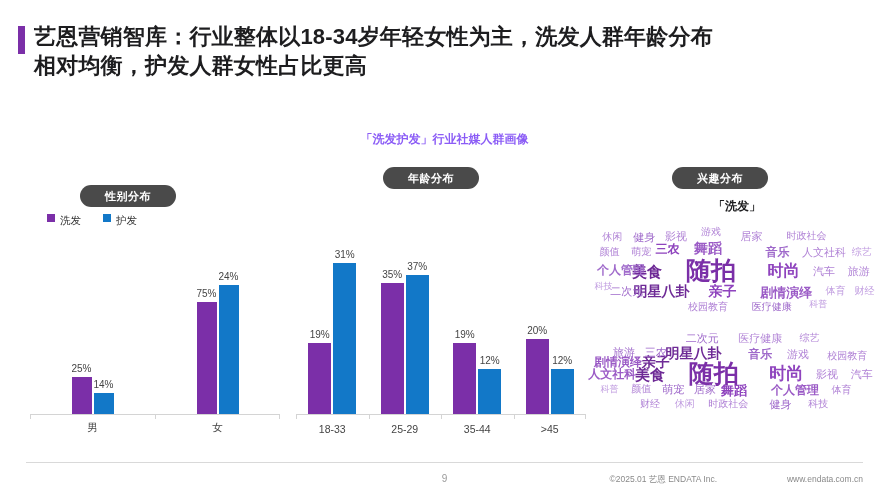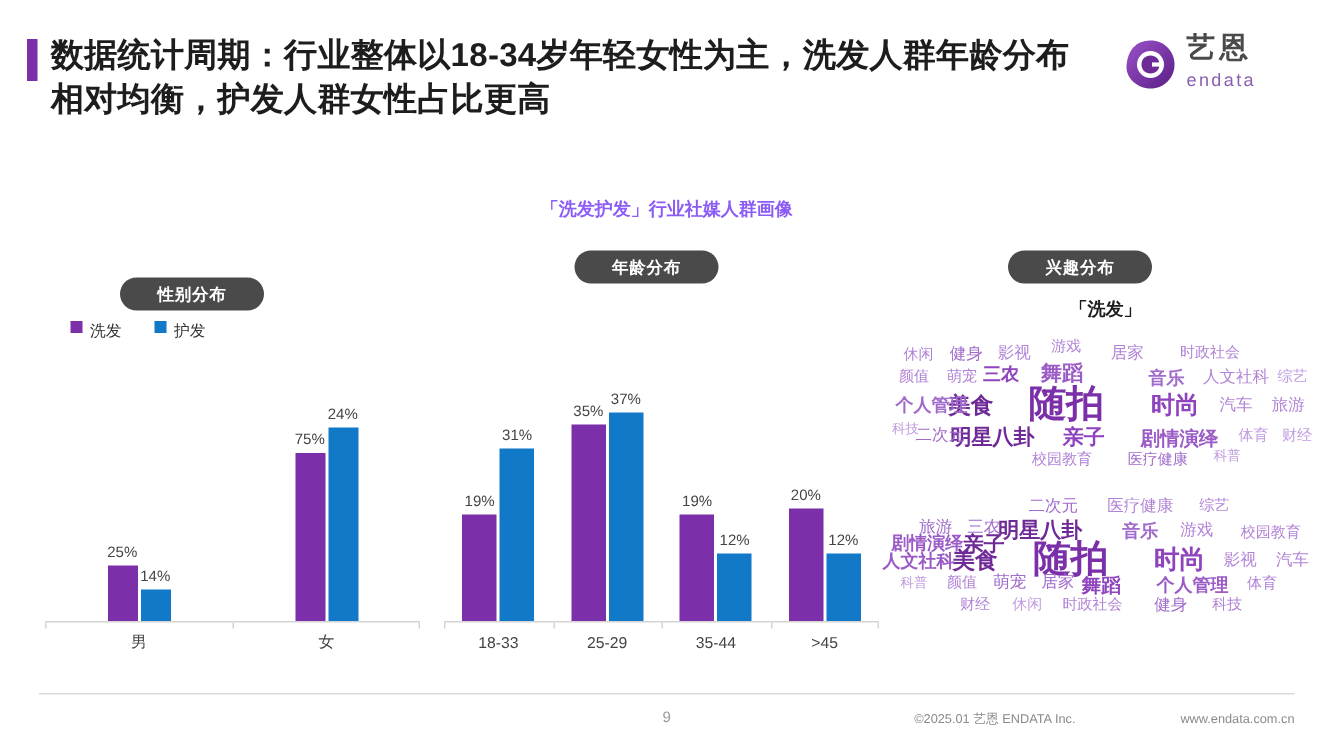--- a/index.html
+++ b/index.html
@@ -123,43 +123,23 @@
     font-size: 8.5px; color: #8a8a8a;
   }
 </style>
 </head>
 <body>
 
 <div class="slide">
 
   <div class="header">
     <div class="accent-bar"></div>
-    <div class="title">数据统计周期：行业整体以18-34岁年轻女性为主，洗发人群年龄分布相对均衡，护发人群女性占比更高</div>
+    <div class="title">艺恩营销智库：行业整体以18-34岁年轻女性为主，洗发人群年龄分布相对均衡，护发人群女性占比更高</div>
   </div>
 
-  <div class="logo">
-    <span class="logo-mark">
-      <svg width="36" height="36" viewBox="0 0 36 36">
-        <defs>
-          <linearGradient id="lg" x1="0" y1="0" x2="1" y2="1">
-            <stop offset="0%" stop-color="#9A52C8"></stop>
-            <stop offset="100%" stop-color="#5B1E86"></stop>
-          </linearGradient>
-        </defs>
-        <path d="M18 2 C27 2 34 9 34 18 C34 27 27 34 18 34 C9 34 2 27 2 20 C2 12 6 2 18 2 Z" fill="url(#lg)"></path>
-        <path d="M18 9 C23 9 27 13 27 18 C27 23 23 27 18 27 C13 27 9 23 9 18 C9 13 13 9 18 9 Z" fill="#ffffff"></path>
-        <path d="M18 12 C21.5 12 24 14.5 24 18 L15 18 L24 18 C24 21.5 21.5 24 18 24 C14.5 24 12 21.5 12 18 C12 14.5 14.5 12 18 12 Z" fill="#6E2A96"></path>
-        <rect x="19" y="16.6" width="7" height="2.8" fill="#ffffff"></rect>
-      </svg>
-    </span>
-    <span class="logo-text">
-      <span class="logo-cn">艺恩</span><br>
-      <span class="logo-en">endata</span>
-    </span>
-  </div>
 
   <div class="chart-title">「洗发护发」行业社媒人群画像</div>
 
   <div class="pill" id="pill-gender">性别分布</div>
   <div class="pill" id="pill-age">年龄分布</div>
   <div class="pill" id="pill-interest">兴趣分布</div>
 
   <div class="legend">
     <span class="legend-item">
       <span class="legend-swatch" style="background:#7B2FA8"></span>
@@ -202,21 +182,21 @@
     </div>
 
   <div class="chart" id="chart-age">
     <div class="axis-line"></div>
     <div class="plot"></div>
   <div class="group" style="left: 12.25px; width: 48px; height: 150px;">
         <div class="bar-wrap" style="width: 23px; height: 71.25px;">
           <span class="bar-label">19%</span>
           <div class="bar" style="height: 100%; background: rgb(123, 47, 168);"></div>
         </div>
-        <div class="bar-wrap" style="width: 23px; height: 115px;">
+        <div class="bar-wrap" style="width: 23px; height: 151px;">
           <span class="bar-label">31%</span>
           <div class="bar" style="height: 100%; background: rgb(18, 120, 200);"></div>
         </div>
       </div>
       <div class="cat-label" style="left: 0px; width: 72.5px;">18-33</div>
       <div class="group" style="left: 84.75px; width: 48px; height: 150px;">
         <div class="bar-wrap" style="width: 23px; height: 131.25px;">
           <span class="bar-label">35%</span>
           <div class="bar" style="height: 100%; background: rgb(123, 47, 168);"></div>
         </div>

